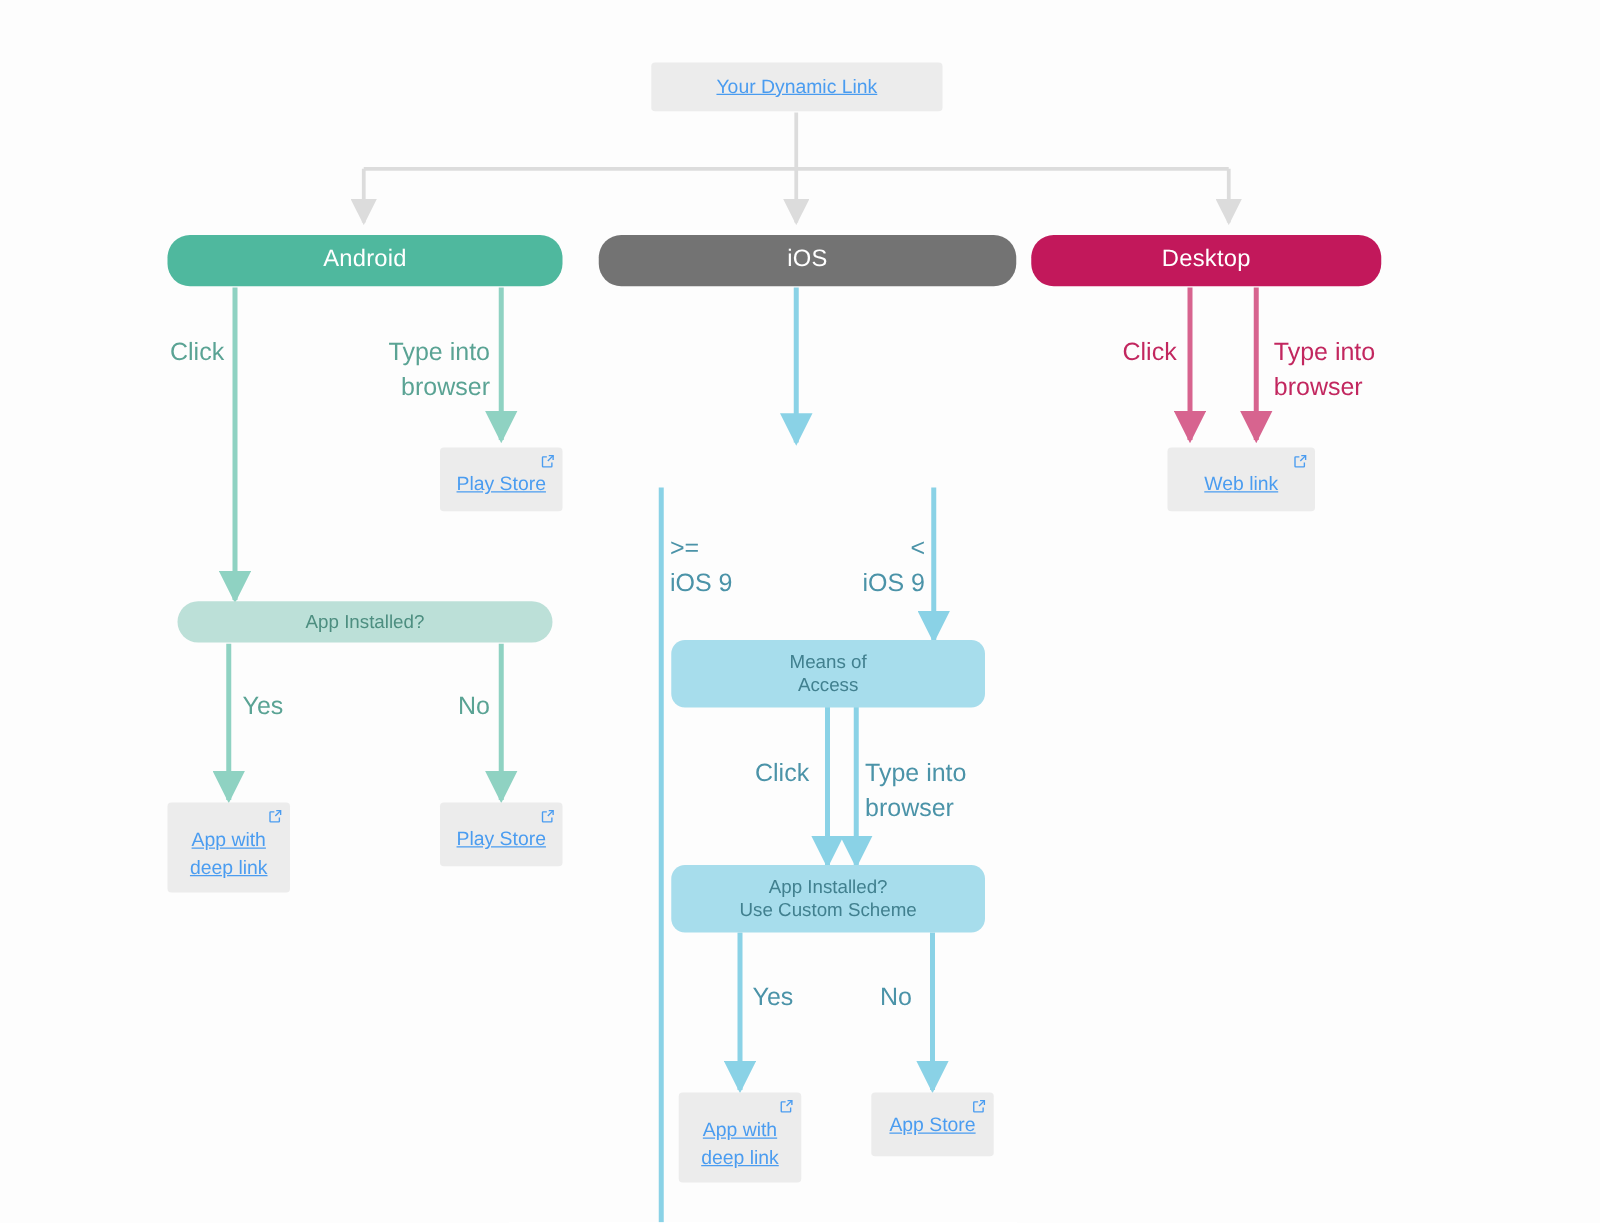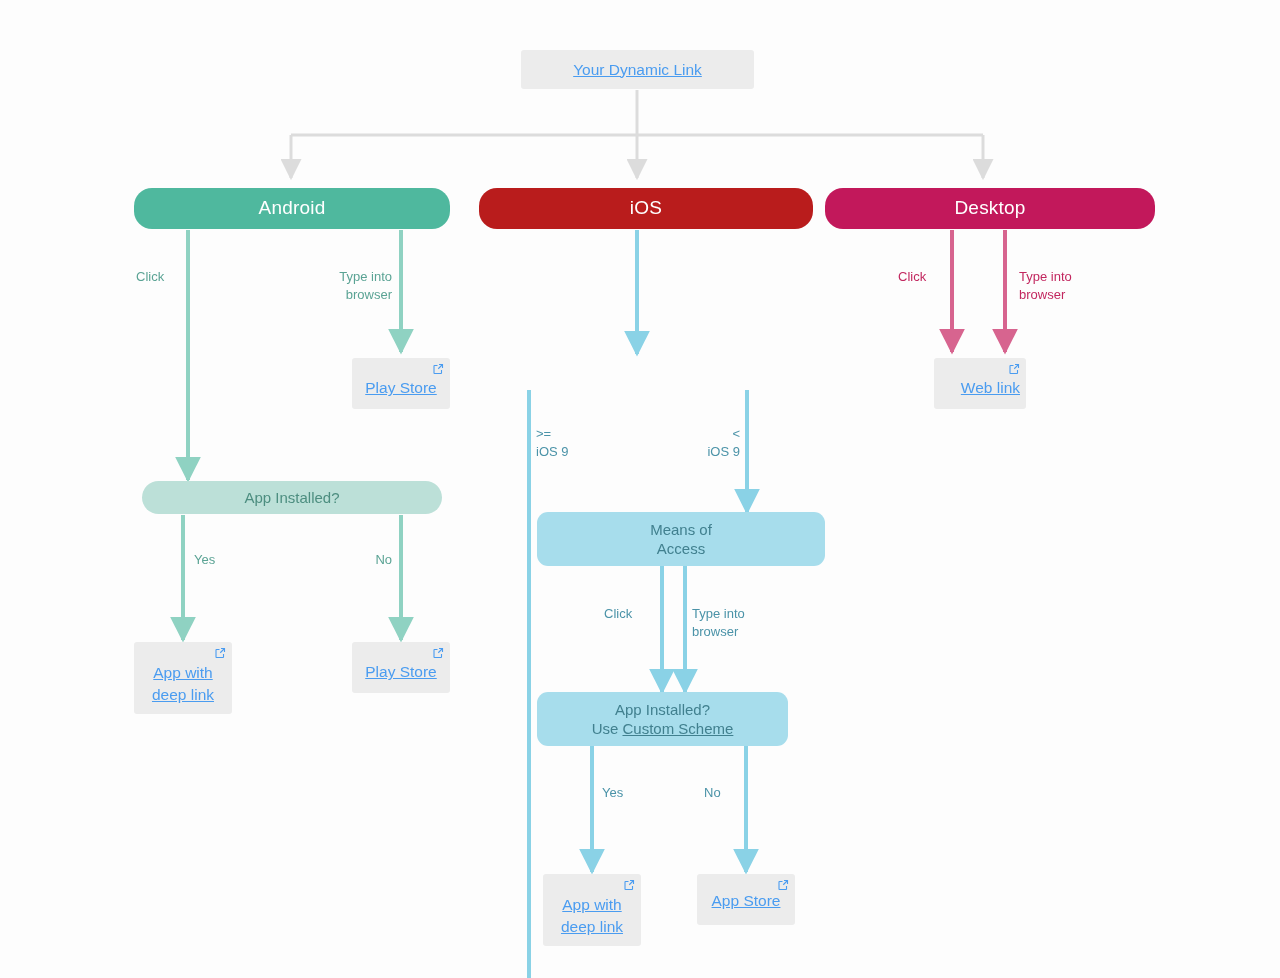--- a/index.html
+++ b/index.html
@@ -73,30 +73,29 @@
     top: 5px;
     right: 6px;
     width: 12px;
     height: 12px;
     display: block;
   }
 
   
   .elabel {
     position: absolute;
-    font-size: 13px;
+    font-size: 20px;
     line-height: 1.4;
     white-space: pre-line;
   }
   .lbl-green { color: #5aa394; }
   .lbl-blue  { color: #4b93a8; }
   .lbl-pink  { color: #c2275f; }
 
   .inline-link {
-    text-decoration: underline;
     color: inherit;
   }
 </style>
 </head>
 <body>
 
 <div id="canvas">
 
   <svg id="edges" viewBox="0 0 1280 978" xmlns="http://www.w3.org/2000/svg">
     <defs>
@@ -145,24 +144,24 @@
     </g>
   </svg>
 
   <div class="node chip" style="left:521px; top:50px; width:233px; height:39px;">
     <span class="chip-text">Your Dynamic Link</span>
   </div>
 
   <div class="node platform" style="left:134px; top:188px; width:316px; height:41px; background:#4FB89E;">
     <span>Android</span>
   </div>
-  <div class="node platform" style="left:479px; top:188px; width:334px; height:41px; background:#b91c1c;justify-content:center;">
+  <div class="node platform" style="left:479px; top:188px; width:334px; height:41px; background:#737373;justify-content:center;">
     <span>iOS</span>
   </div>
-  <div class="node platform" style="left:825px; top:188px; width:330px; height:41px; background:#C2185B;">
+  <div class="node platform" style="left:825px; top:188px; width:280px; height:41px; background:#C2185B;">
     <span>Desktop</span>
   </div>
 
   <div class="elabel lbl-green" style="left:136px; top:268px; width:46px; text-align:left;">Click</div>
   <div class="elabel lbl-green" style="left:300px; top:268px; width:92px; text-align:right;">Type into
 browser</div>
 
   <div class="node chip" style="left:352px; top:358px; width:98px; height:51px;">
     <svg class="ext-icon" viewBox="0 0 24 24" fill="none" stroke="#4a9cf0" stroke-width="2.2">
       <path d="M4 4 h7 v16 H4 z" stroke="none" fill="none"></path>
@@ -198,21 +197,21 @@
     </svg>
     <span class="chip-text" style="margin-top:9px;">Play Store</span>
   </div>
 
 
   <div class="elabel lbl-blue" style="left:536px; top:425px; width:80px; text-align:left;">&gt;=
 iOS 9</div>
   <div class="elabel lbl-blue" style="left:660px; top:425px; width:80px; text-align:right;">&lt;
 iOS 9</div>
 
-  <div class="node roundrect" style="left:537px; top:512px; width:288px; height:54px; background:#A7DDEC; color:#41808f; white-space:pre-line;">
+  <div class="node roundrect" style="left:537px; top:512px; width:251px; height:54px; background:#A7DDEC; color:#41808f; white-space:pre-line;">
     <span>Means of
 Access</span>
   </div>
 
   <div class="elabel lbl-blue" style="left:604px; top:605px; width:46px; text-align:left;">Click</div>
   <div class="elabel lbl-blue" style="left:692px; top:605px; width:92px; text-align:left;">Type into
 browser</div>
 
   <div class="node roundrect" style="left:537px; top:692px; width:251px; height:54px; background:#A7DDEC; color:#41808f; flex-direction:column;">
     <span>App Installed?</span>
@@ -240,21 +239,21 @@
       <line x1="21" y1="3" x2="12.5" y2="11.5"></line>
       <path d="M19 14 v6 a1 1 0 0 1 -1 1 H5 a1 1 0 0 1 -1 -1 V6 a1 1 0 0 1 1 -1 h6"></path>
     </svg>
     <span class="chip-text" style="margin-top:3px;">App Store</span>
   </div>
 
   <div class="elabel lbl-pink" style="left:898px; top:268px; width:46px; text-align:left;">Click</div>
   <div class="elabel lbl-pink" style="left:1019px; top:268px; width:92px; text-align:left;">Type into
 browser</div>
 
-  <div class="node chip" style="left:934px; top:358px; width:92px; height:51px;justify-content:flex-end;">
+  <div class="node chip" style="left:934px; top:358px; width:118px; height:51px;">
     <svg class="ext-icon" viewBox="0 0 24 24" fill="none" stroke="#4a9cf0" stroke-width="2.2">
       <polyline points="14,3 21,3 21,10"></polyline>
       <line x1="21" y1="3" x2="12.5" y2="11.5"></line>
       <path d="M19 14 v6 a1 1 0 0 1 -1 1 H5 a1 1 0 0 1 -1 -1 V6 a1 1 0 0 1 1 -1 h6"></path>
     </svg>
     <span class="chip-text" style="margin-top:9px;">Web link</span>
   </div>
 
 </div>
 

